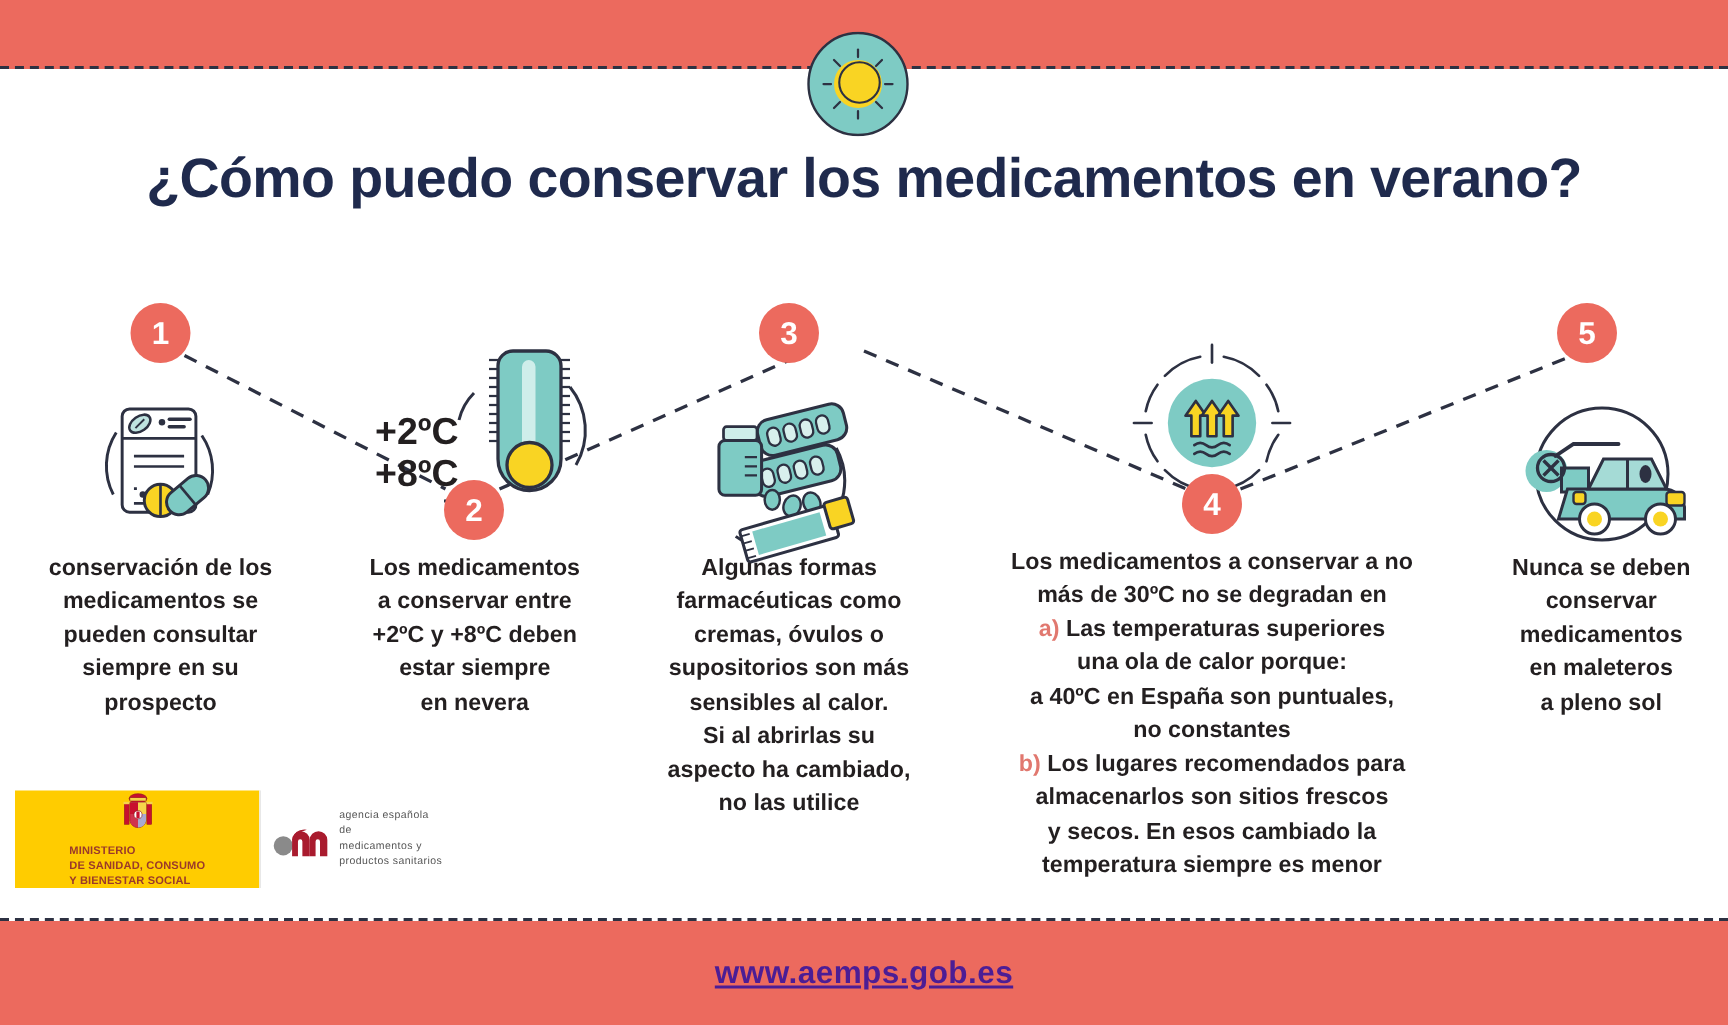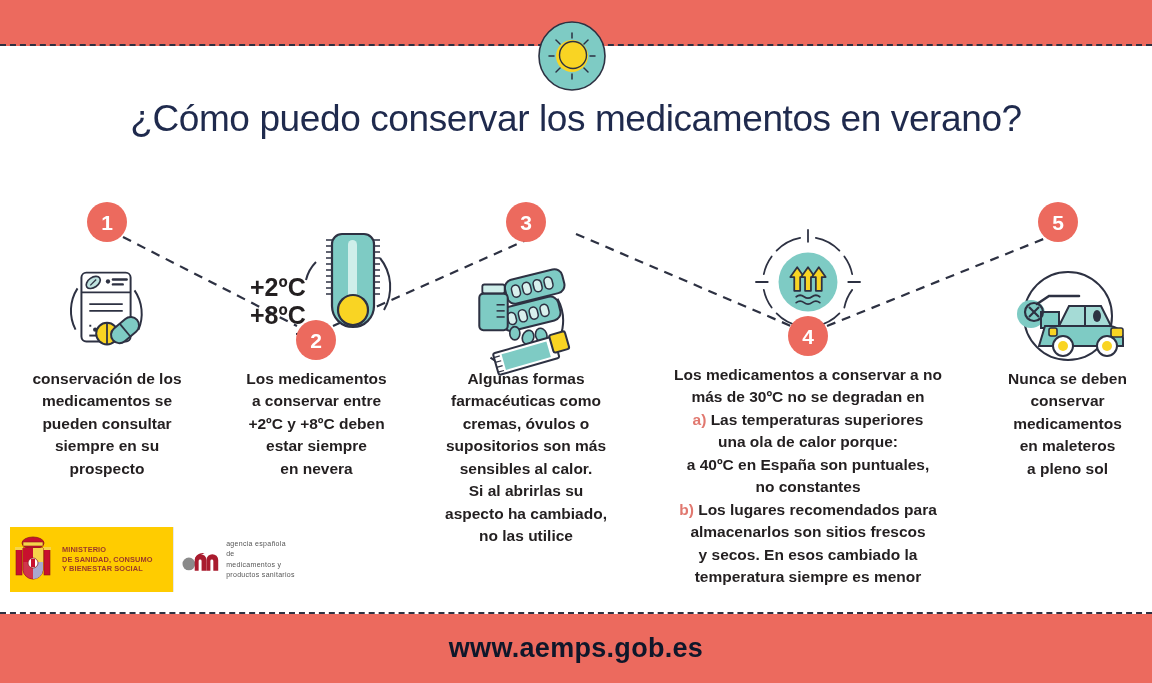--- a/index.html
+++ b/index.html
@@ -41,21 +41,21 @@
     width: 70px; height: 70px;
   }
 
   
   .title {
     position: absolute;
     left: 0; top: 98px;
     width: 1152px;
     text-align: center;
     font-size: 37px;
-    font-weight: normal;
+    font-weight: bold;
     color: #1f2a4d;
     letter-spacing: -0.4px;
     white-space: nowrap;
   }
   .subtitle {
     position: absolute;
     left: 0; top: 148px;
     width: 1152px;
     text-align: center;
     font-size: 18.5px;
@@ -135,20 +135,21 @@
     align-items: stretch;
   }
   .logo-min {
     width: 163px;
     background: #ffcc00;
     display: flex;
     align-items: center;
     gap: 6px;
     padding-left: 0;
     box-sizing: border-box;
+    flex-direction: column;
   }
   .logo-min-text {
     font-size: 7.4px;
     line-height: 1.35;
     font-weight: bold;
     color: #9b3a2a;
     letter-spacing: 0.1px;
   }
   .logo-aemps {
     width: 122px;
@@ -179,24 +180,25 @@
     position: absolute;
     left: 0; top: 614px;
     width: 1152px;
     height: 69px;
     background: #ec6a5e;
     display: flex;
     align-items: center;
     justify-content: center;
   }
   .footer-url {
-    color: #0f172a;
-    font-size: 27px;
+    color: #4c1d95;
+    font-size: 21px;
     font-weight: bold;
     letter-spacing: 0.3px;
+    text-decoration: underline;
   }
 </style>
 </head>
 <body>
 
 <div id="poster">
 
   <div class="top-band"></div>
   <div class="top-dash"></div>
 

